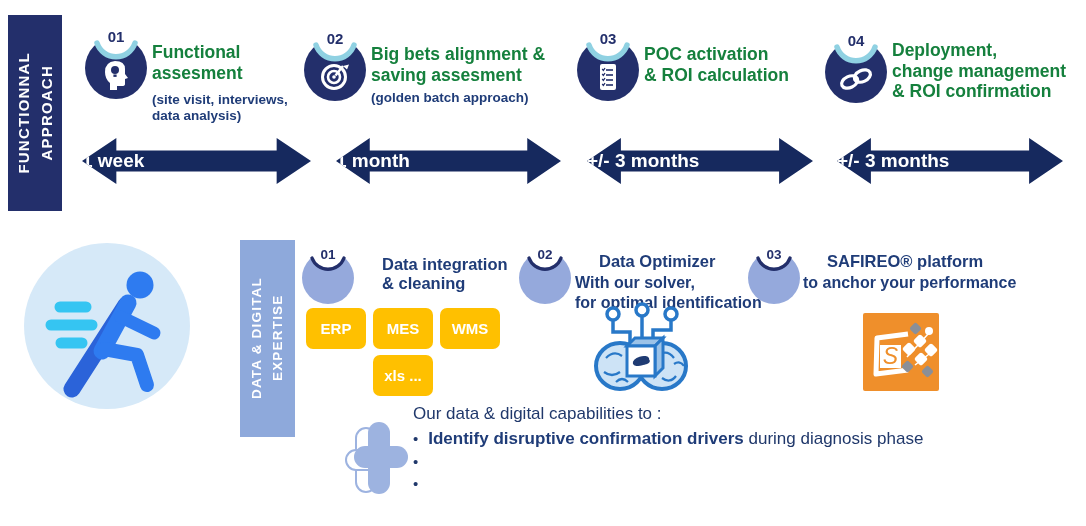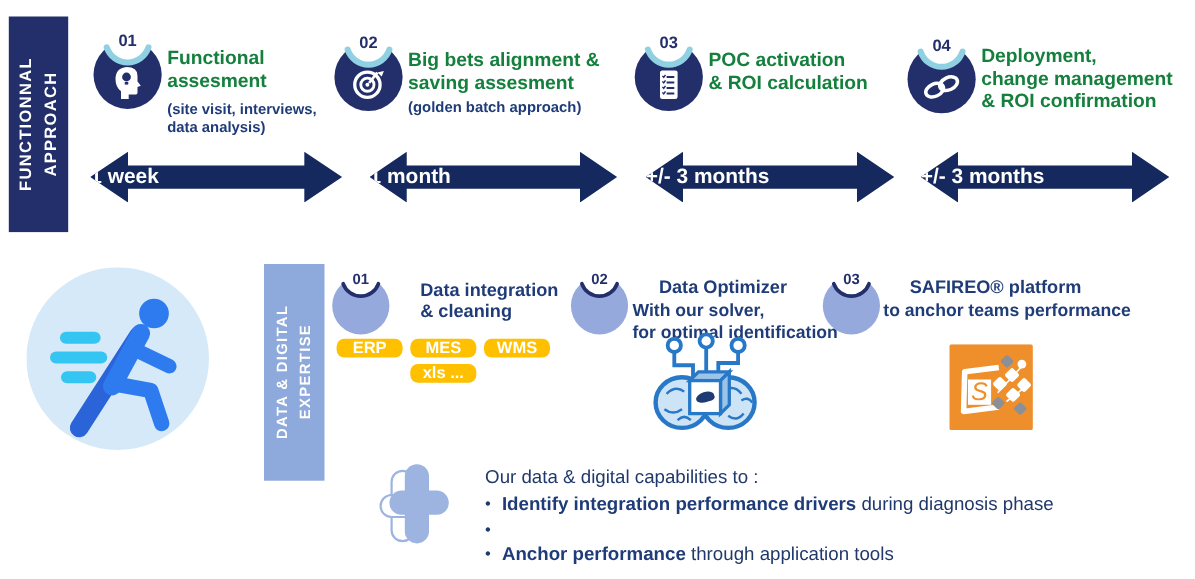--- a/index.html
+++ b/index.html
@@ -21,25 +21,25 @@
   .dstep-sub{font-weight:bold;color:#1f3c78;font-size:16px;line-height:1.25;white-space:pre-line;}
 
   
   .arrow{height:46px;background:#16295e;color:#fff;font-size:19px;font-weight:bold;
          text-align:left;line-height:46px;
          clip-path:polygon(0 50%,15% 0,15% 27%,85% 27%,85% 0,100% 50%,85% 100%,85% 73%,15% 73%,15% 100%);}
 
   
   .tags{left:300px;top:308px;width:206px;}
   .tagrow{display:flex;justify-content:center;gap:7px;margin-bottom:6px;}
-  .tag{background:#ffc000;color:#fff;font-weight:bold;font-size:15px;padding:0 0;
+  .tag{background:#ffc000;color:#fff;font-weight:bold;font-size:15px;padding:12px 0;
        width:60px;text-align:center;border-radius:7px;}
 
   
-  .cap{left:413px;top:424px;color:#20386b;font-size:17px;margin-left:28px;}
+  .cap{left:413px;top:404px;color:#20386b;font-size:17px;}
   .cap-intro{margin:0 0 4px 0;}
   .cap ul{list-style:none;margin:0;padding:0;}
   .cap li{display:flex;gap:10px;line-height:22.5px;}
   .cap .dot{color:#20386b;font-size:15px;}
   .cap b{color:#1f3c78;}
 
   svg text{font-family:"Liberation Sans",sans-serif;}
 </style>
 </head>
 <body>
@@ -206,21 +206,21 @@
     </g>
   </svg>
 
   <svg class="abs" style="left:747px;top:244px" width="54" height="62" viewBox="0 0 54 62">
     <circle cx="27" cy="34" r="26" fill="#95a9dc"></circle>
     <circle cx="27" cy="9" r="17" fill="#fff"></circle>
     <path d="M11,14 A17,17 0 0 0 43,14" stroke="#232f6b" stroke-width="3.4" fill="none" stroke-linecap="round"></path>
     <text x="27" y="14.5" text-anchor="middle" font-size="13.5" font-weight="bold" fill="#232f6b">03</text>
   </svg>
   <div class="abs dstep-title" style="left:803px;top:252px">SAFIREO® platform</div>
-  <div class="abs dstep-sub" style="left:803px;top:273px">to anchor teams performance</div>
+  <div class="abs dstep-sub" style="left:803px;top:273px">to anchor your performance</div>
 
   <svg class="abs" style="left:863px;top:313px" width="76" height="78" viewBox="0 0 76 78">
     <rect width="76" height="78" rx="2" fill="#ef8f2b"></rect>
     <path d="M45,21 L14,25 L13,61 L45,57" fill="none" stroke="#fff" stroke-width="5" stroke-linejoin="round"></path>
     <rect x="17" y="32" width="21" height="23" fill="#fff"></rect>
     <text x="27.5" y="51" text-anchor="middle" font-family="Liberation Serif, serif" font-style="italic" font-size="23" fill="#ef8f2b">S</text>
     <g stroke="#fff" stroke-width="1.5">
       <path d="M44,44 L66,20"></path>
         <path d="M52,52 L70,38"></path>
     </g>
@@ -247,25 +247,24 @@
       <rect x="24" y="4" width="22" height="72" rx="11"></rect>
       <rect x="10" y="28" width="54" height="22" rx="11"></rect>
     </g>
   </svg>
 
   <div class="abs cap">
     <p class="cap-intro">Our data &amp; digital capabilities to :</p>
     <ul>
       <li>
         <span class="dot">•</span>
-        <span><b>Identify integration performance drivers</b><span> during diagnosis phase</span></span>
+        <span><b>Identify disruptive confirmation drivers</b><span> during diagnosis phase</span></span>
       </li>
       <li>
         <span class="dot">•</span>
       </li>
       <li>
         <span class="dot">•</span>
-        <span><b>Anchor performance</b><span> through application tools</span></span>
       </li>
     </ul>
   </div>
 
 </div>
 
 </body></html>

